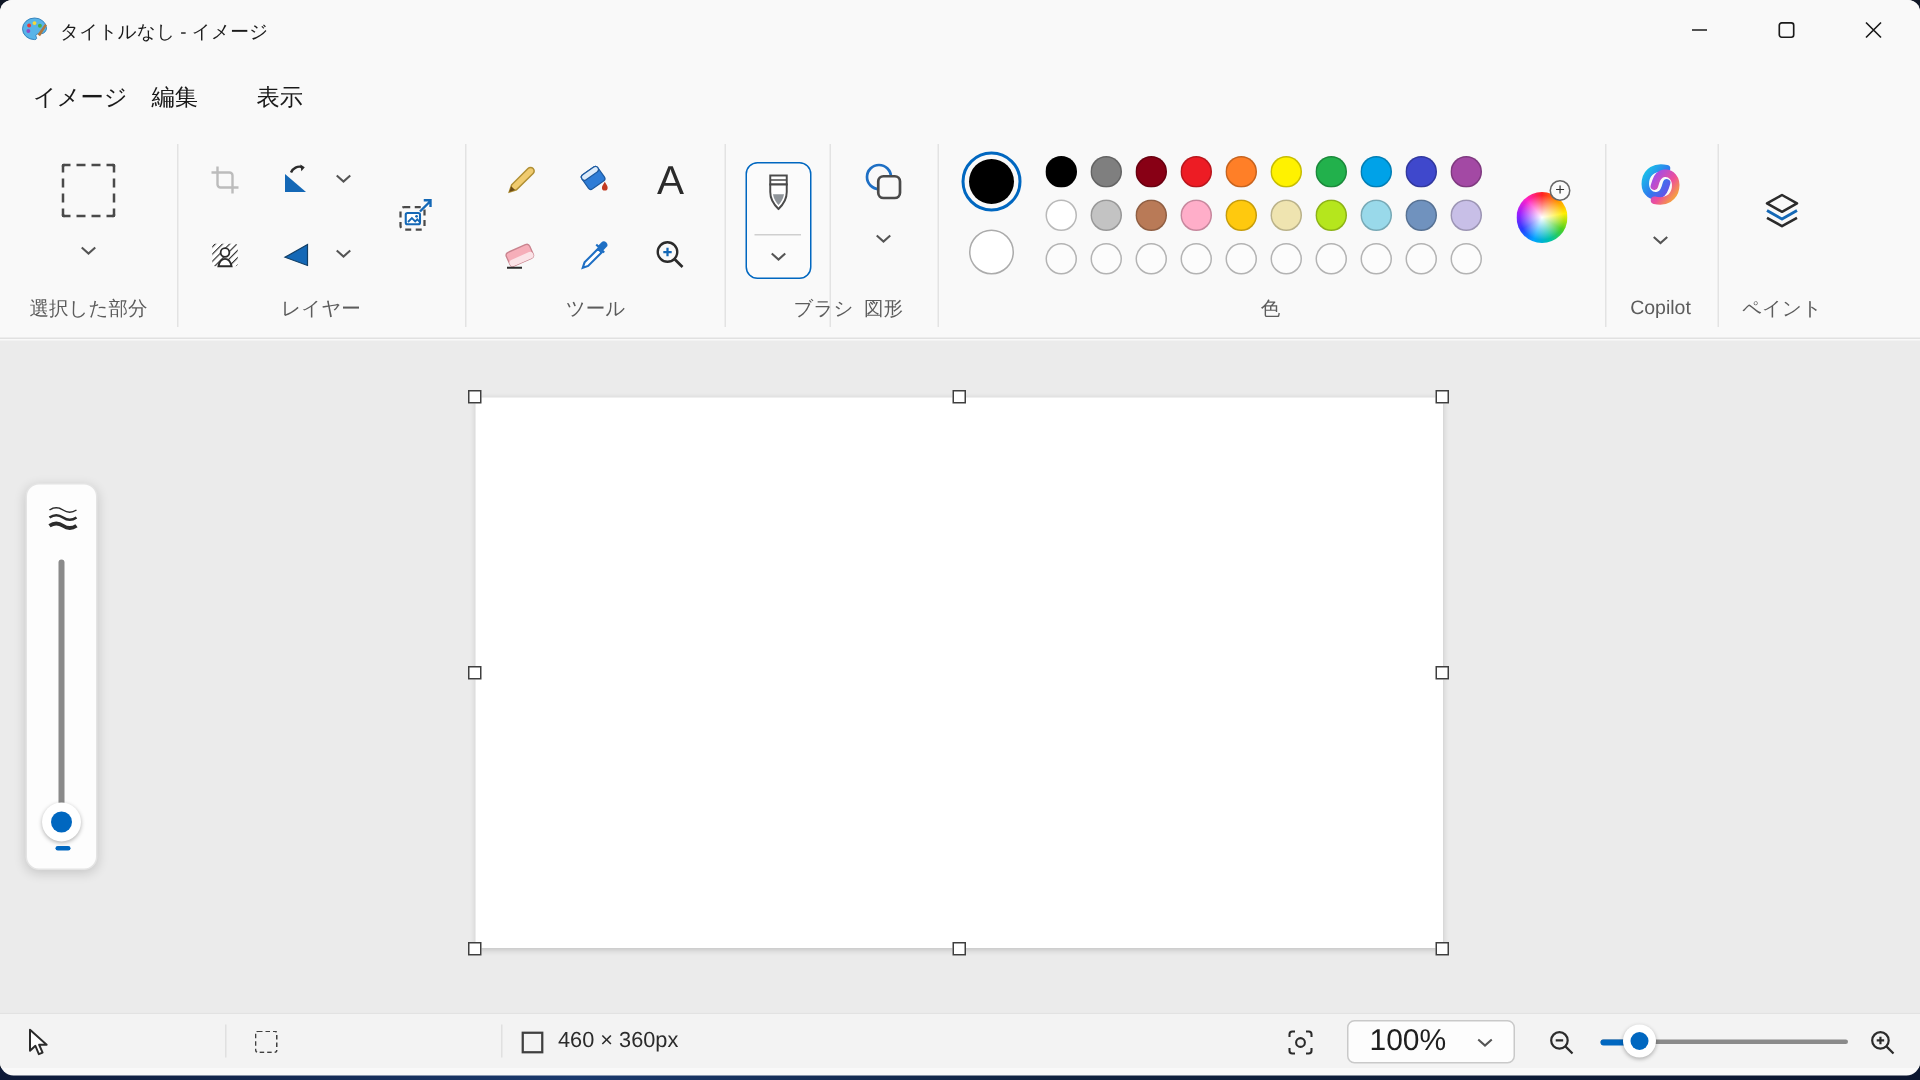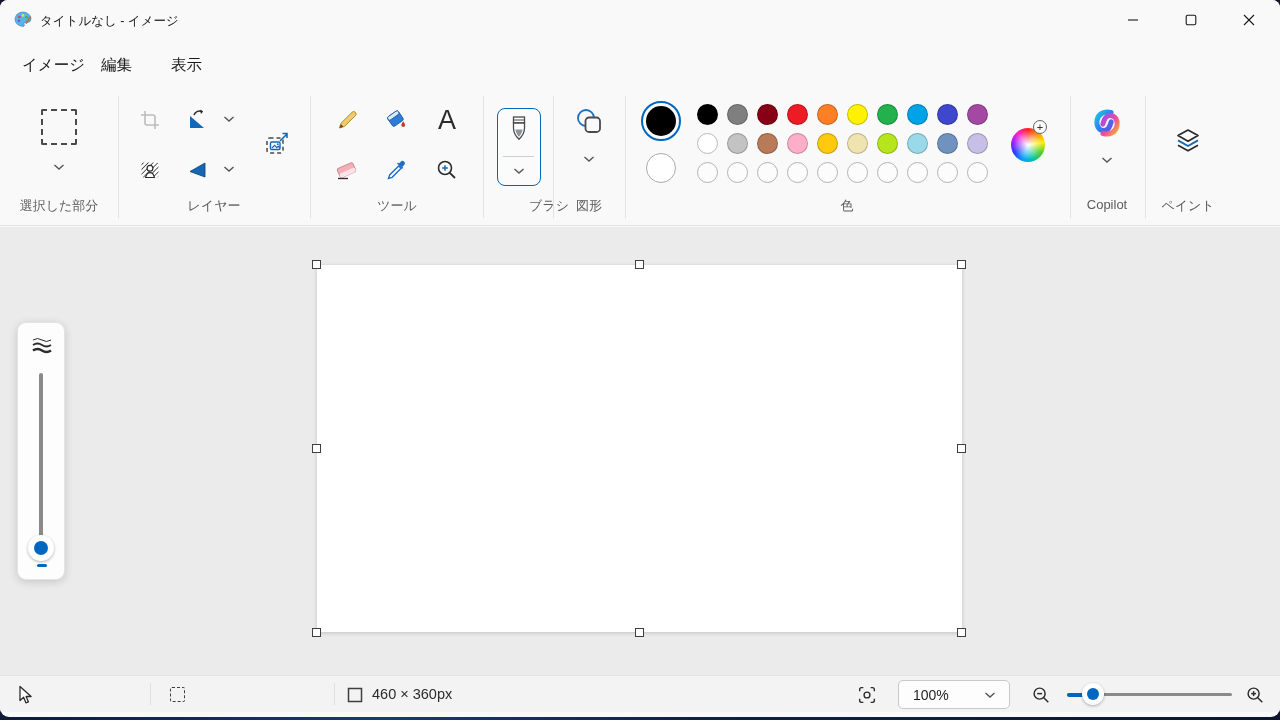--- a/index.html
+++ b/index.html
@@ -47,21 +47,21 @@
   .v-thumb { position:absolute; left:10px; top:212px; width:26px; height:26px; background:#fff; border-radius:50%;
              box-shadow:0 1px 3px rgba(0,0,0,.3); display:flex; align-items:center; justify-content:center; }
   .v-thumb-dot { width:14px; height:14px; border-radius:50%; background:#0067C0; }
   .v-dash { position:absolute; left:19px; top:241px; width:10px; height:3px; border-radius:2px; background:#0067C0; }
   
   .statusbar { position:absolute; left:0; top:675px; width:1280px; height:37px; background:#F3F3F3; border-top:1px solid #E2E2E2; }
   .sb-sep { position:absolute; top:7px; width:1px; height:22px; background:#E0E0E0; }
   .sb-text { position:absolute; font-size:14.5px; color:#2b2b2b; }
   .zoom-dd { position:absolute; left:898px; top:4px; width:112px; height:29px; background:#FDFDFD; border:1px solid #C9C9C9;
              border-radius:5px; display:flex; align-items:center; }
-  .zoom-dd span { margin-left:14px; font-size:14px; color:#1f1f1f; flex:1; }
+  .zoom-dd span { margin-left:14px; font-size:20px; color:#1f1f1f; flex:1; }
   .h-track { position:absolute; left:1067px; top:17px; width:165px; height:3px; background:#8A8A8A; border-radius:2px; }
   .h-fill  { position:absolute; left:1067px; top:16.5px; width:20px; height:4px; background:#0067C0; border-radius:2px; }
   .h-thumb { position:absolute; left:1082px; top:7px; width:22px; height:22px; border-radius:50%; background:#fff;
              box-shadow:0 1px 3px rgba(0,0,0,.3); display:flex; align-items:center; justify-content:center; }
   .h-thumb-dot { width:12px; height:12px; border-radius:50%; background:#0067C0; }
   .icon-btn { display:flex; align-items:center; justify-content:center; }
 </style>
 </head>
 <body>
 

